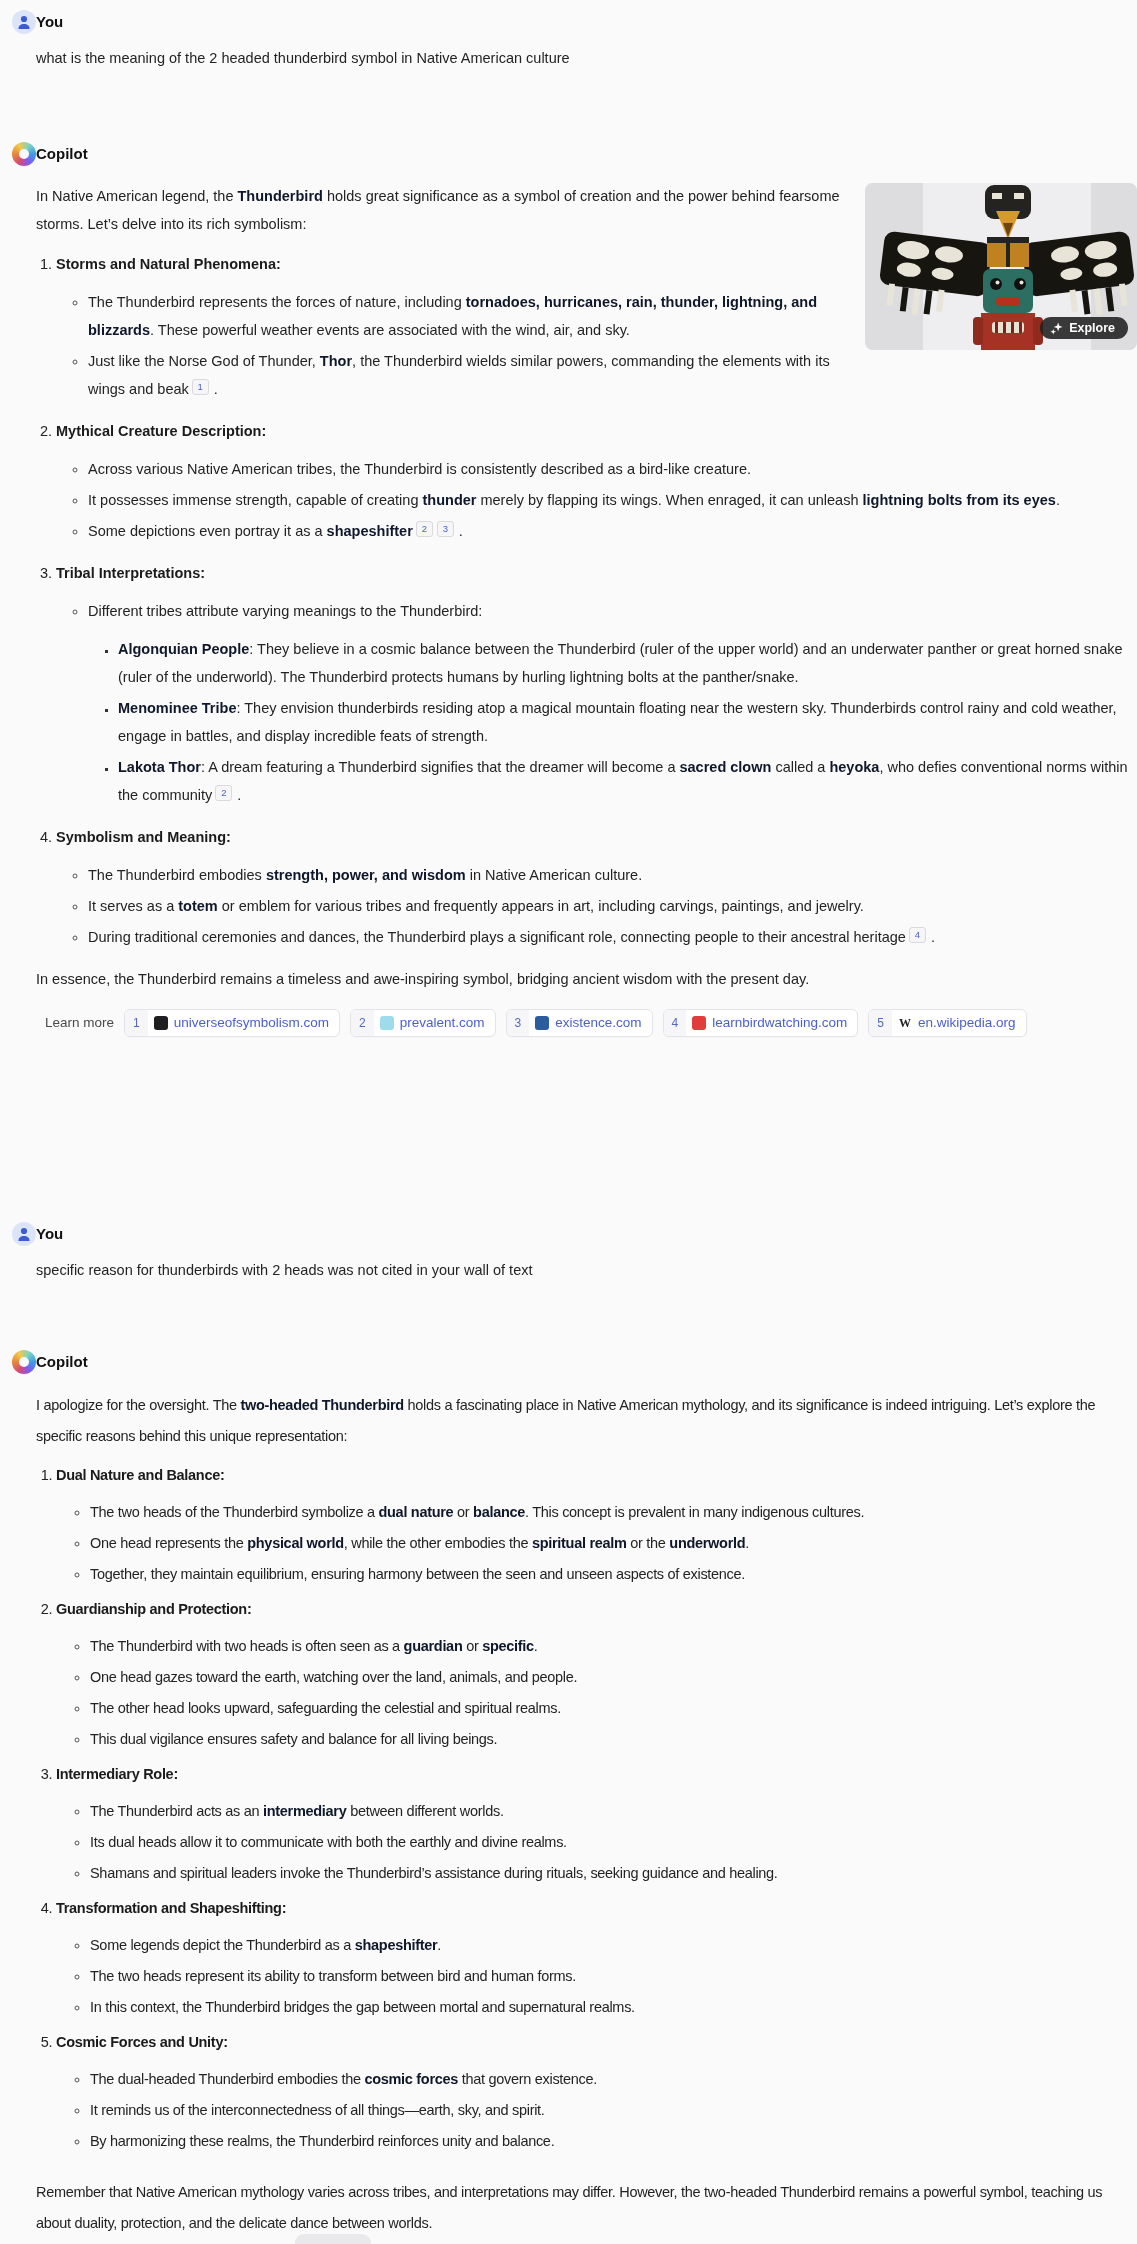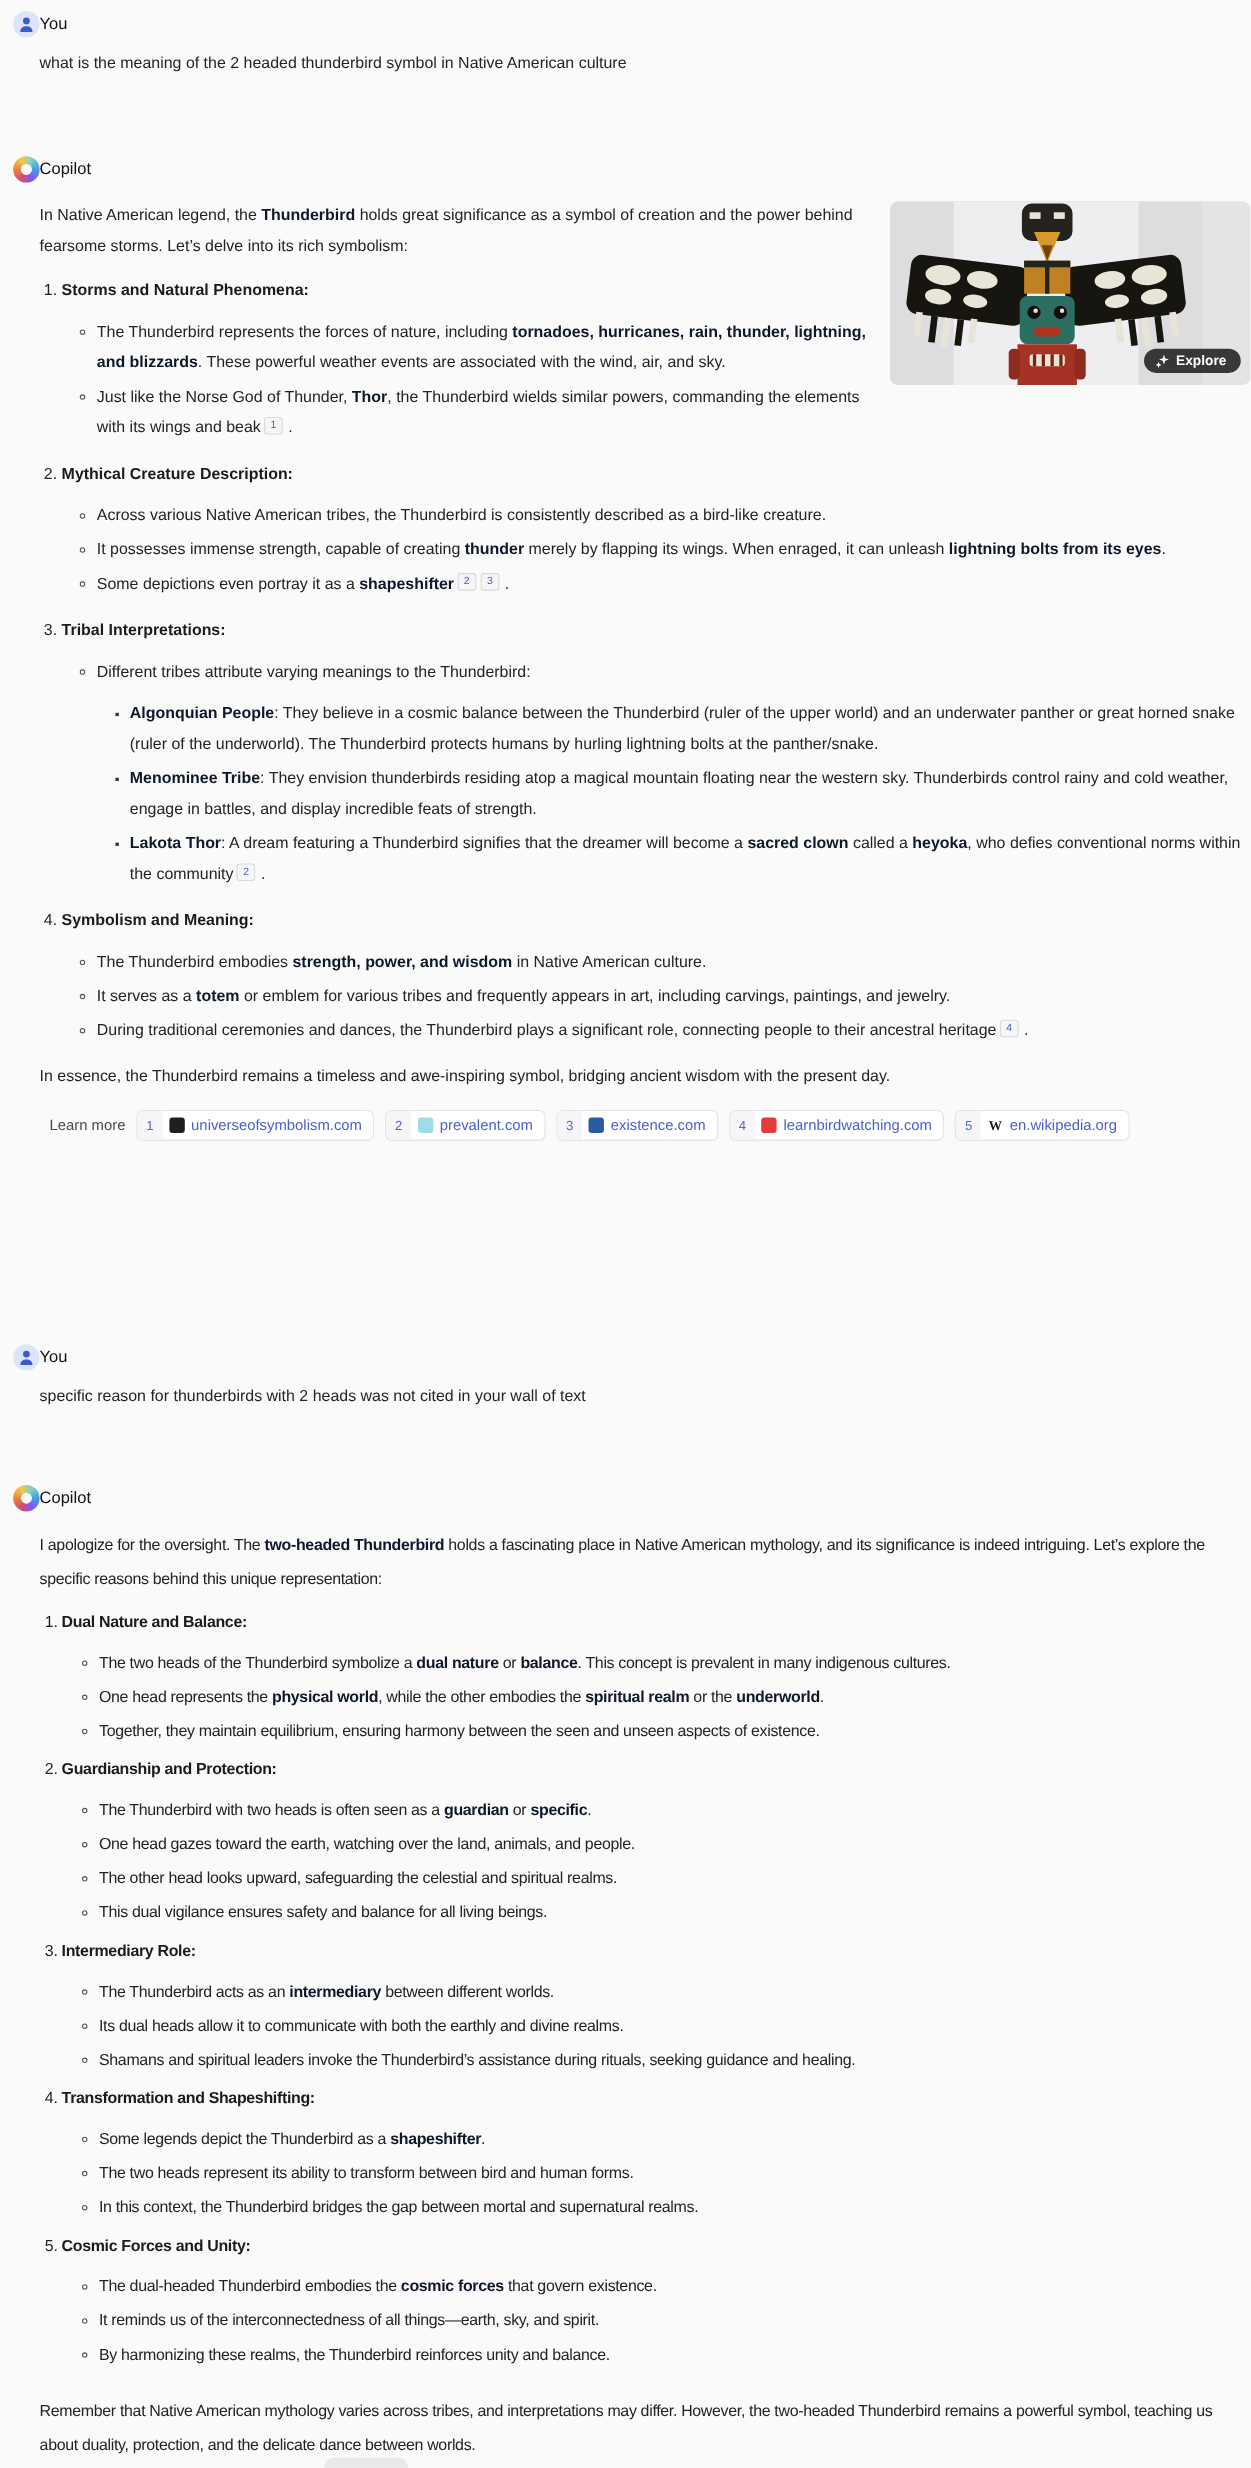--- a/index.html
+++ b/index.html
@@ -2,41 +2,41 @@
 <html><head>
 <meta charset="utf-8">
 <style>
   html,body{margin:0;padding:0;background:#fafafa;}
   body{width:1137px;height:2244px;position:relative;overflow:hidden;
        font-family:"Liberation Sans",sans-serif;color:#232323;
        font-size:14.5px;-webkit-font-smoothing:antialiased;}
   .msg{position:absolute;left:0;width:1137px;}
   .avatar{position:absolute;left:12px;top:0;width:24px;height:24px;border-radius:50%;display:block;}
   .user-avatar{background:#dce4f8;}
-  .sender{margin-left:36px;font-weight:400;font-size:15px;line-height:24px;color:#111;}
+  .sender{margin-left:36px;font-weight:700;font-size:15px;line-height:24px;color:#111;}
   .msg-text{margin-left:36px;margin-top:14px;line-height:20px;color:#242424;}
   .body{margin-left:36px;margin-top:16px;line-height:28px;}
   .copilot-logo{background:conic-gradient(from 210deg,#d84a74,#e8863c,#f3c84b,#7bd4c2,#3f9de8,#7b5bf2,#d84a74);position:absolute;left:12px;top:0;width:24px;height:24px;border-radius:50%;}
   .copilot-logo::after{content:"";position:absolute;left:7px;top:7px;width:10px;height:10px;border-radius:50%;background:#fafafa;}
   .intro{margin:0 0 12px 0;}
   .closing{margin:8px 0 0 0;}
   ol.sections{margin:0;padding:0 0 0 20px;}
   ol.sections>li{margin:0;}
   ol.sections>li::marker{color:#232323;}
   .sec-title{font-weight:700;color:#1b1b1b;}
   ul.bullet-list{list-style-type:circle;margin:10px 0 14px 0;padding:0 0 0 32px;}
   ul.bullet-list>li{margin:0 0 3px 0;}
   ul.bullet-list>li::marker{color:#555;}
   ul.sub-list{list-style-type:square;margin:10px 0 2px 0;padding:0 0 0 30px;}
   ul.sub-list>li{margin:0 0 3px 0;font-size:14.5px;}
   ul.sub-list>li::marker{color:#333;font-size:11px;}
   .cite{display:inline-block;min-width:11px;padding:0 2px;height:14px;line-height:13px;
         background:#f6f6f8;border:1px solid #d9d9de;border-radius:3px;color:#4a5fc5;
         font-size:9.5px;text-align:center;margin:0 1px 0 3px;vertical-align:4px;cursor:pointer;}
-  .answer-image{float:right;width:328px;height:167px;margin:1px 0 12px 16px;position:relative;
+  .answer-image{float:right;width:272px;height:167px;margin:1px 0 12px 16px;position:relative;
         border-radius:8px;overflow:hidden;background:#e4e4e6;cursor:pointer;}
   .answer-image svg{display:block;}
   .explore-btn{position:absolute;right:9px;bottom:11px;display:flex;align-items:center;gap:6px;
         background:rgba(32,32,32,.88);color:#fff;border:none;border-radius:14px;
         padding:4px 13px 4px 10px;font-family:"Liberation Sans",sans-serif;
         font-size:12.5px;font-weight:700;cursor:pointer;}
   .learn-more{margin-top:16px;margin-left:9px;display:flex;align-items:center;gap:10px;
         font-size:13.5px;color:#4a4a4a;line-height:26px;}
   .chips{display:flex;align-items:center;gap:10px;}
   .chip{display:inline-flex;align-items:center;gap:6px;height:26px;background:#fff;

